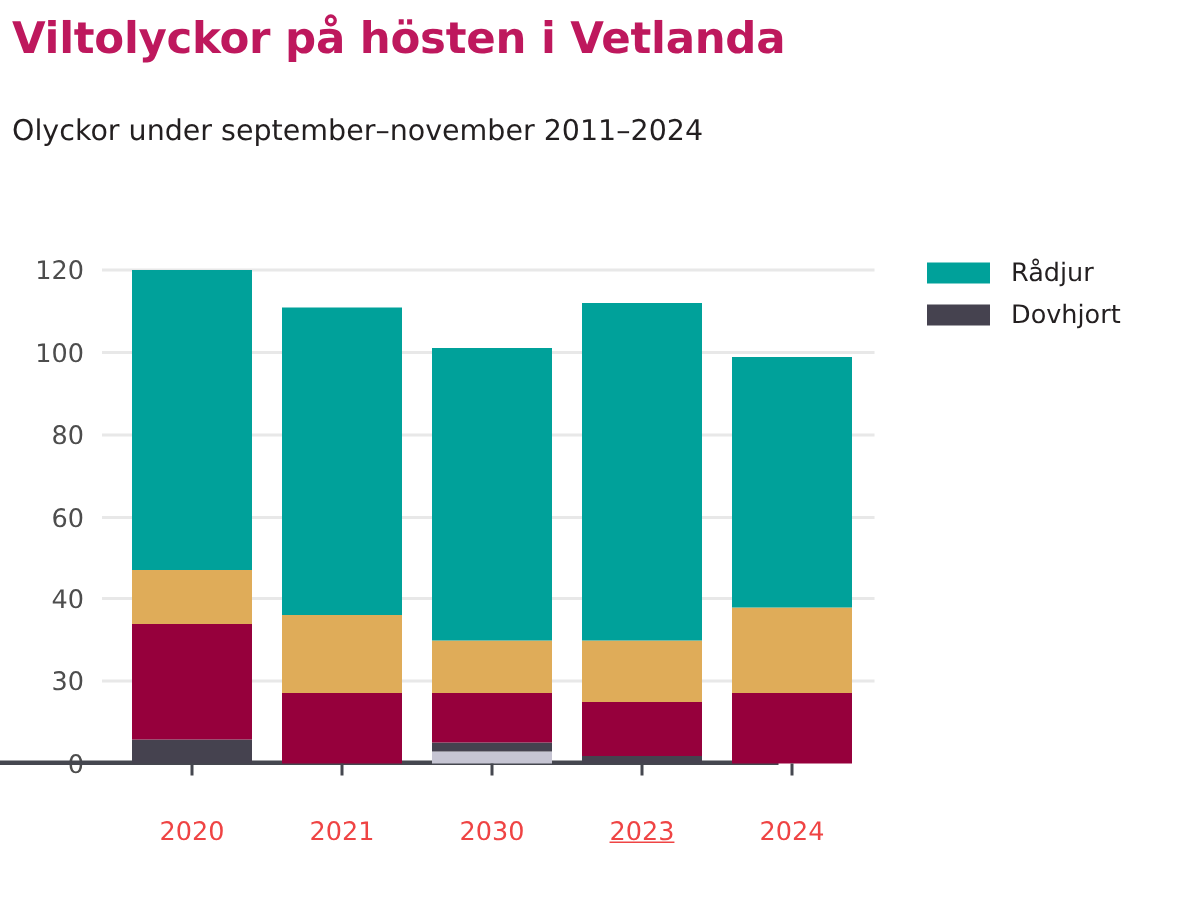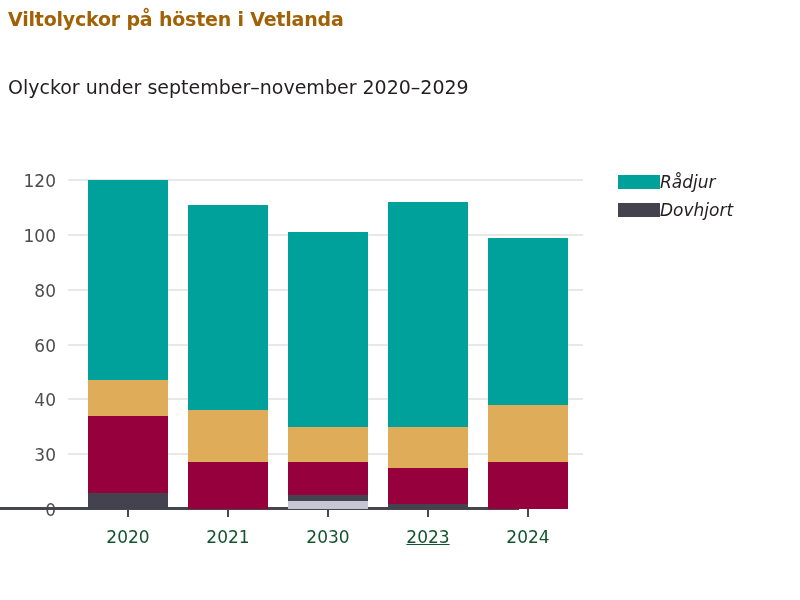--- a/index.html
+++ b/index.html
@@ -19,23 +19,23 @@
     width: 800px;
     height: 600px;
     box-sizing: border-box;
   }
 
   
   .chart-title {
     position: absolute;
     left: 8px;
     top: 8px;
-    font-size: 19px;
+    font-size: 29px;
     font-weight: bold;
-    color: #a16207;
+    color: #be185d;
     letter-spacing: -0.2px;
     white-space: nowrap;
   }
   .chart-subtitle {
     position: absolute;
     left: 8px;
     top: 76px;
     font-size: 19px;
     font-weight: normal;
     color: #231f20;
@@ -69,25 +69,25 @@
     position: absolute;
     right: 602px;
     width: 46px;
     text-align: right;
     font-size: 17px;
     color: #4d4d4d;
     transform: translateY(-9px);
   }
   .xtick-label {
     position: absolute;
-    top: 527px;
+    top: 545px;
     width: 100px;
     text-align: center;
     font-size: 17px;
-    color: #14532d;
+    color: #ef4444;
   }
   .xtick-mark {
     position: absolute;
     top: 509px;
     width: 2px;
     height: 8px;
     background: #45474f;
   }
   .bar-seg {
     position: absolute;
@@ -105,24 +105,24 @@
     display: flex;
     align-items: center;
     height: 28px;
   }
   .legend-swatch {
     width: 42px;
     height: 14px;
     flex: 0 0 auto;
   }
   .legend-label {
+    margin-left: 14px;
     font-size: 17px;
     color: #231f20;
     white-space: nowrap;
-    font-style: italic;
   }
 
   
   .footer-logo {
     position: absolute;
     right: 14px;
     bottom: 14px;
     display: flex;
     align-items: center;
   }
@@ -151,21 +151,21 @@
     letter-spacing: -0.4px;
   }
 </style>
 </head>
 <body>
 
 <div class="page">
 
   <div class="chart-title">Viltolyckor på hösten i Vetlanda</div>
 
-  <div class="chart-subtitle">Olyckor under september–november 2020–2029</div>
+  <div class="chart-subtitle">Olyckor under september–november 2011–2024</div>
 
   <div class="plot-wrap">
     <div id="gridlines">
         <div class="gridline" style="left: 68px; top: 453.167px; position: absolute;"></div>
         <div class="gridline" style="left: 68px; top: 398.333px; position: absolute;"></div>
         <div class="gridline" style="left: 68px; top: 343.5px; position: absolute;"></div>
         <div class="gridline" style="left: 68px; top: 288.667px; position: absolute;"></div>
         <div class="gridline" style="left: 68px; top: 233.833px; position: absolute;"></div>
         <div class="gridline" style="left: 68px; top: 179px; position: absolute;"></div>
       </div>

